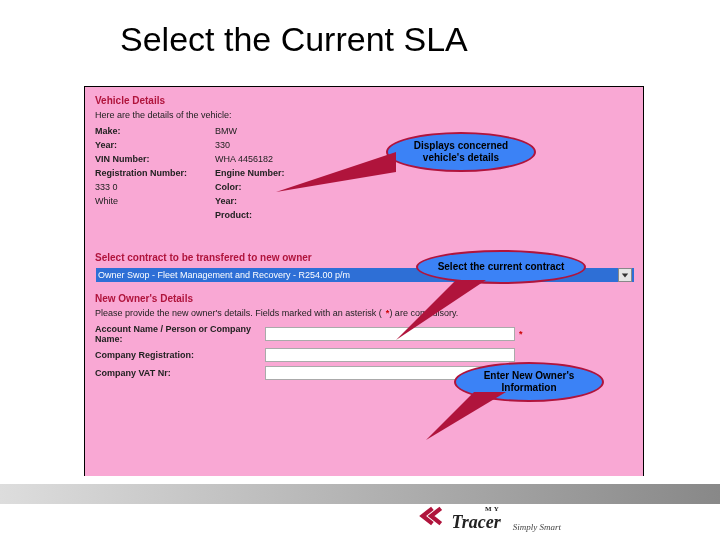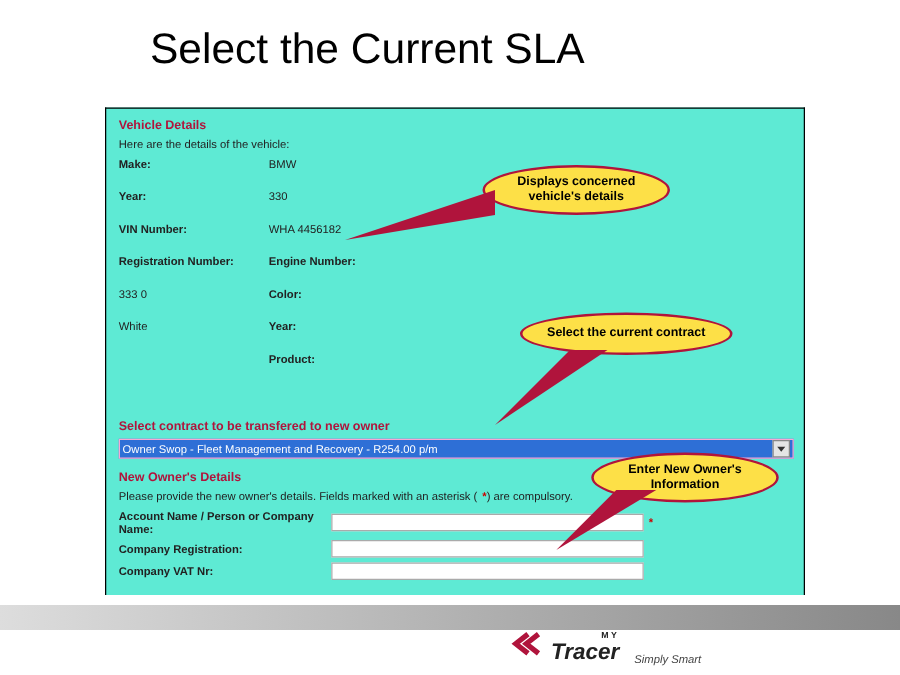--- a/index.html
+++ b/index.html
@@ -1,50 +1,50 @@
 <!DOCTYPE html>
 <html><head>
 <meta charset="utf-8">
 <style>
   * { box-sizing: border-box; margin: 0; padding: 0; }
   html, body { width: 720px; height: 540px; font-family: Arial, sans-serif; background: #fff; overflow: hidden; }
   .slide { position: relative; width: 591px; height: 540px; }
   .title { position: absolute; top: 20px; left: 120px; font-size: 34px; font-weight: 400; color: #000; }
 
-  .content { position: absolute; top: 86px; left: 84px; width: 560px; height: 390px; border: 1px solid #000; border-bottom: none; background: #5eead4; font-size: 9px; color: #222; padding: 8px 10px 0 10px; }
+  .content { position: absolute; top: 86px; left: 84px; width: 560px; height: 390px; border: 1px solid #000; border-bottom: none; background: #f9a8d4; font-size: 9px; color: #222; padding: 8px 10px 0 10px; }
   .content h4 { color: #B0143C; font-weight: bold; font-size: 10px; margin-bottom: 4px; }
   .content .sub { font-size: 9px; margin-bottom: 6px; }
-  .fields { display: grid; grid-template-columns: 120px 1fr; row-gap: 16px; margin-bottom: 6px; }
+  .fields { display: grid; grid-template-columns: 120px 1fr; row-gap: 4px; margin-bottom: 6px; }
   .fields .lbl { font-weight: bold; }
   .fields .val { color: #222; filter: blur(0.4px); }
 
   .section-gap { height: 22px; }
   .select-wrap { margin-top: 4px; }
   .select-field { width: 540px; height: 16px; background: #2E6FD6; color: #fff; font-size: 9px; display: flex; align-items: center; justify-content: space-between; padding: 0 2px; border: 1px solid #f9a8d4; }
   .select-field .arrow { width: 14px; height: 14px; background: #e5e5e5; border: 1px solid #888; display: flex; align-items: center; justify-content: center; }
   .select-field .arrow svg { width: 8px; height: 8px; }
 
   .owner-fields { display: grid; grid-template-columns: 170px 250px 16px; row-gap: 4px; margin-top: 3px; align-items: center; }
   .owner-fields .lbl { font-weight: bold; }
   .owner-fields input { height: 14px; border: 1px solid #aaa; font-size: 9px; width: 100%; }
   .req { color: #c00; font-weight: bold; padding-left: 4px; }
   .note .req { display: inline; }
 
   
   .callout { position: absolute; }
-  .bubble { background: #fde047; border: 2px solid #B0143C; border-radius: 50%; display: flex; align-items: center; justify-content: center; text-align: center; font-weight: bold; font-size: 10px; line-height: 1.2; padding: 6px 10px; }
+  .bubble { background: #3b82f6; border: 2px solid #B0143C; border-radius: 50%; display: flex; align-items: center; justify-content: center; text-align: center; font-weight: bold; font-size: 10px; line-height: 1.2; padding: 6px 10px; }
   .c1 .bubble { width: 150px; height: 40px; }
   .c2 .bubble { width: 170px; height: 34px; }
   .c3 .bubble { width: 150px; height: 40px; }
   .tail { position: absolute; }
   .tail svg { display: block; }
 
   
   .bottombar { position: absolute; left: 0; bottom: 36px; width: 720px; height: 20px; background: linear-gradient(to right, #ddd 0%, #bbb 40%, #888 100%); }
-  .footer { position: absolute; right: 30px; bottom: 8px; display: flex; align-items: center; gap: 6px; }
+  .footer { position: absolute; right: 30px; bottom: 8px; display: flex; align-items: center; gap: 6px; font-family: Liberation Serif, serif; }
   .footer .chev svg { width: 28px; height: 24px; }
   .footer .brand { display: flex; flex-direction: column; line-height: 1; }
   .footer .brand .top { font-size: 7px; letter-spacing: 2px; color: #222; font-weight: bold; text-align: right; }
   .footer .brand .main { font-size: 18px; font-weight: 900; font-style: italic; color: #222; }
   .footer .tag { font-size: 9px; font-style: italic; color: #444; margin-left: 6px; align-self: flex-end; }
 </style>
 </head>
 <body>
 
 <div class="slide">
@@ -119,21 +119,21 @@
     <div class="bubble">
         <span>Select the current contract</span>
       </div>
     <div class="tail" style="left:-20px; top:26px;">
       <svg width="120" height="70">
           <polygon points="0,64 60,4 90,4" fill="#B0143C"></polygon>
         </svg>
     </div>
   </div>
 
-  <div class="callout c3" style="top:362px; left:473px;">
+  <div class="callout c3" style="top:362px; left:454px;">
     <div class="bubble">
         <span>Enter New Owner's Information</span>
       </div>
     <div class="tail" style="left:-28px; top:24px;">
       <svg width="100" height="60">
           <polygon points="0,54 48,6 80,6" fill="#B0143C"></polygon>
         </svg>
     </div>
   </div>
 

